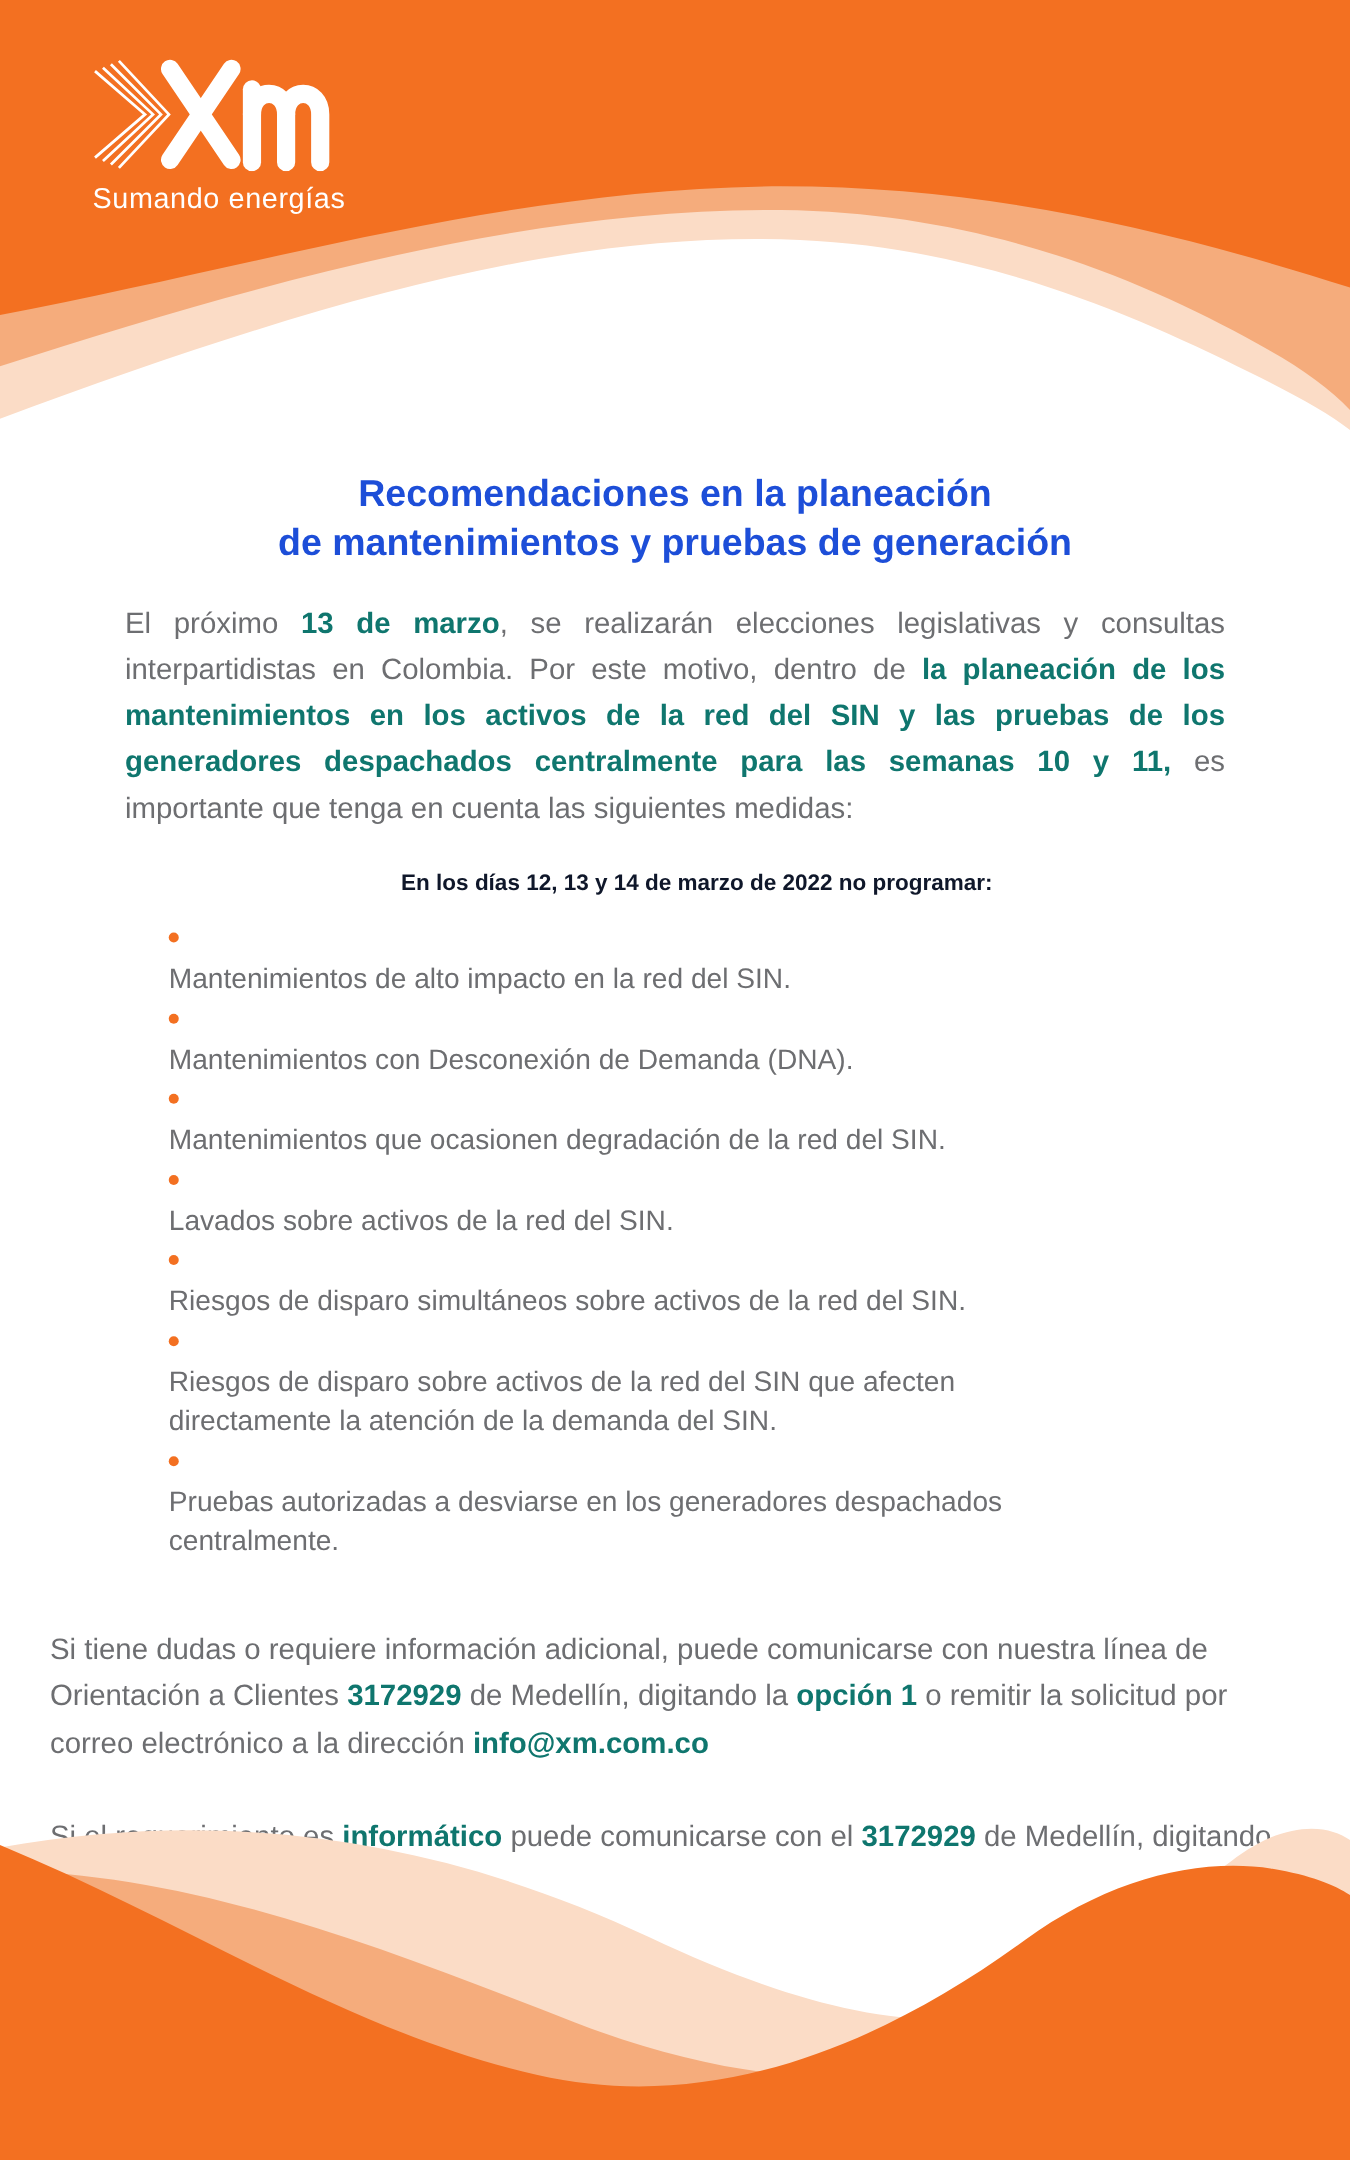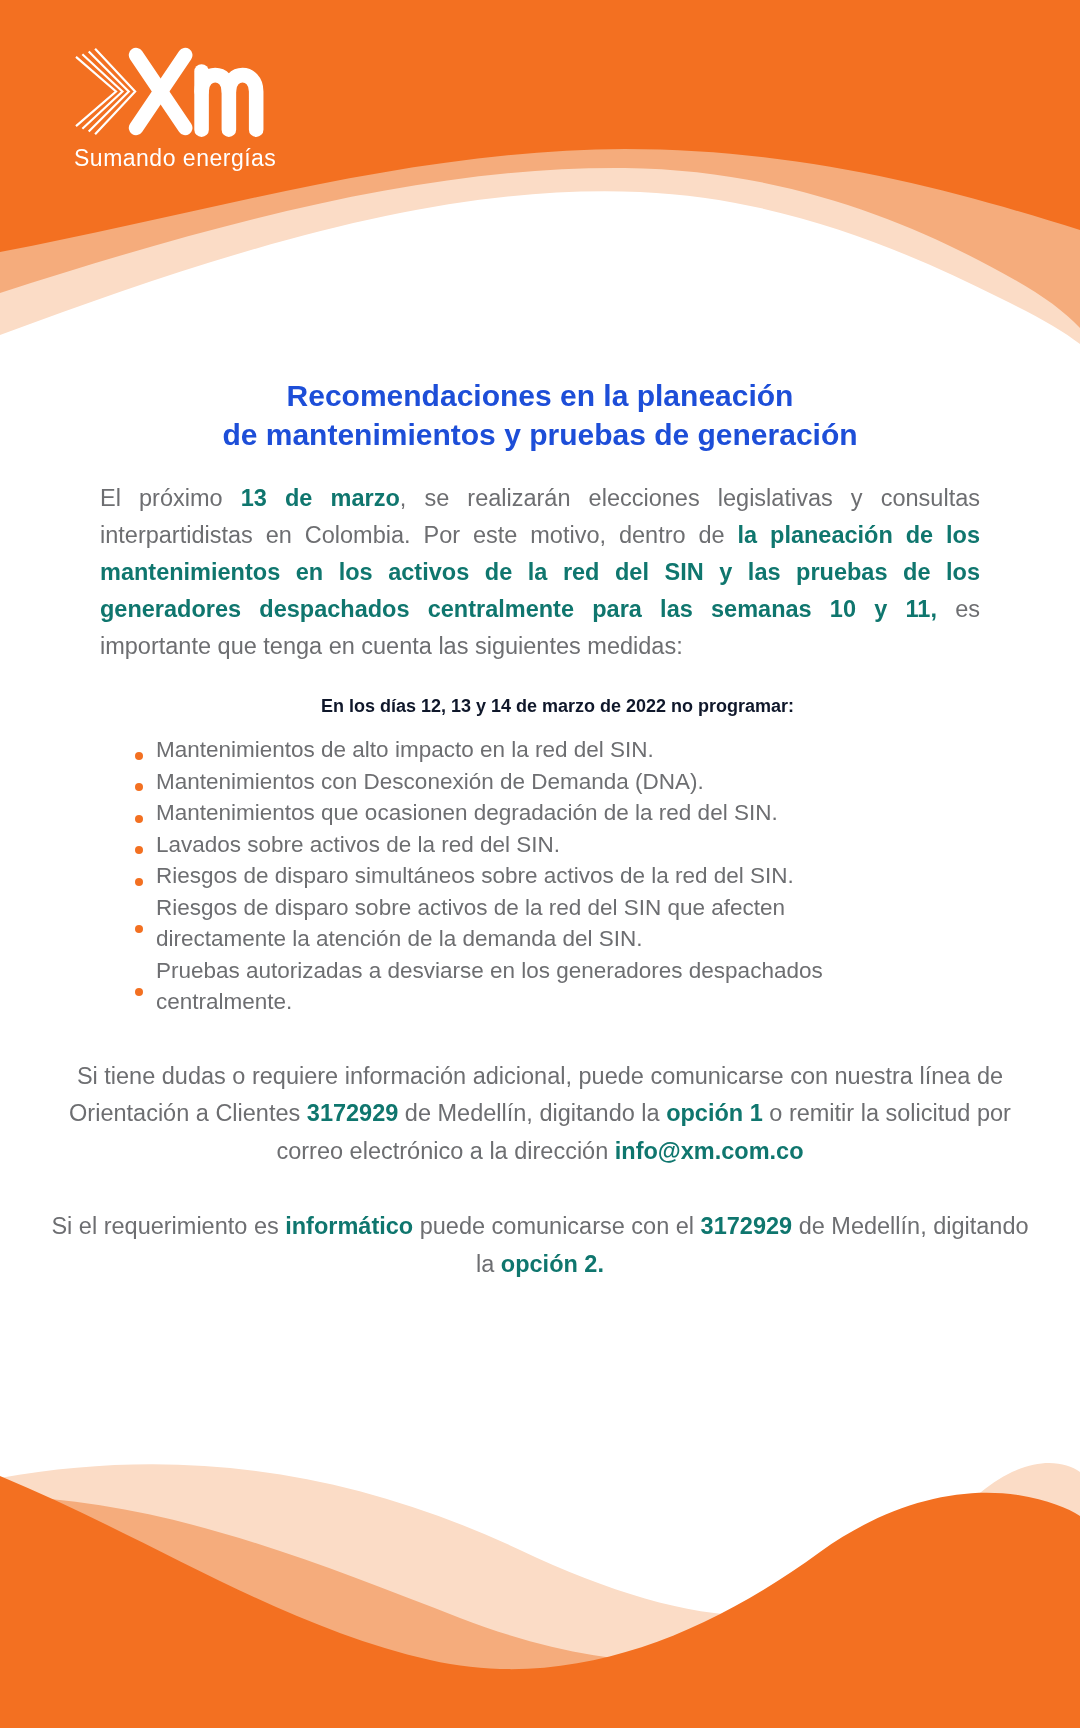--- a/index.html
+++ b/index.html
@@ -25,28 +25,28 @@
   }
   .em-orange{color:#0f766e;font-weight:700;}
   
   .section{width:880px;margin:0 auto;padding-left:35px;box-sizing:border-box;}
   .section-heading{
     margin:26px 0 12px;font-size:18px;line-height:31px;
     font-weight:700;color:#0f172a;text-align:center;
   }
   .bullet-list{list-style:none;margin:0;padding:0;}
   .bullet-list li{
-    display:flex;gap:13px;align-items:center;
-    font-size:22.5px;line-height:31.5px;color:#6D6E71;
+    display:flex;gap:13px;align-items:flex-start;
+    font-size:22.5px;line-height:31.5px;color:#6D6E71;flex-direction:column;
   }
   .dot{flex:0 0 auto;width:8px;height:8px;border-radius:50%;background:#F37021;margin-top:12px;}
   .li-text{max-width:700px;}
   
   .contact{
-    width:1000px;margin:40px auto 0;text-align:center;
+    width:1000px;margin:52px auto 0;text-align:left;
     font-size:23.5px;line-height:37.5px;color:#6D6E71;
   }
   .contact + .contact{margin-top:38px;}
   
   .bottom-wave{position:absolute;left:0;bottom:0;display:block;}
 </style>
 </head>
 <body>
 
 <div class="page">

